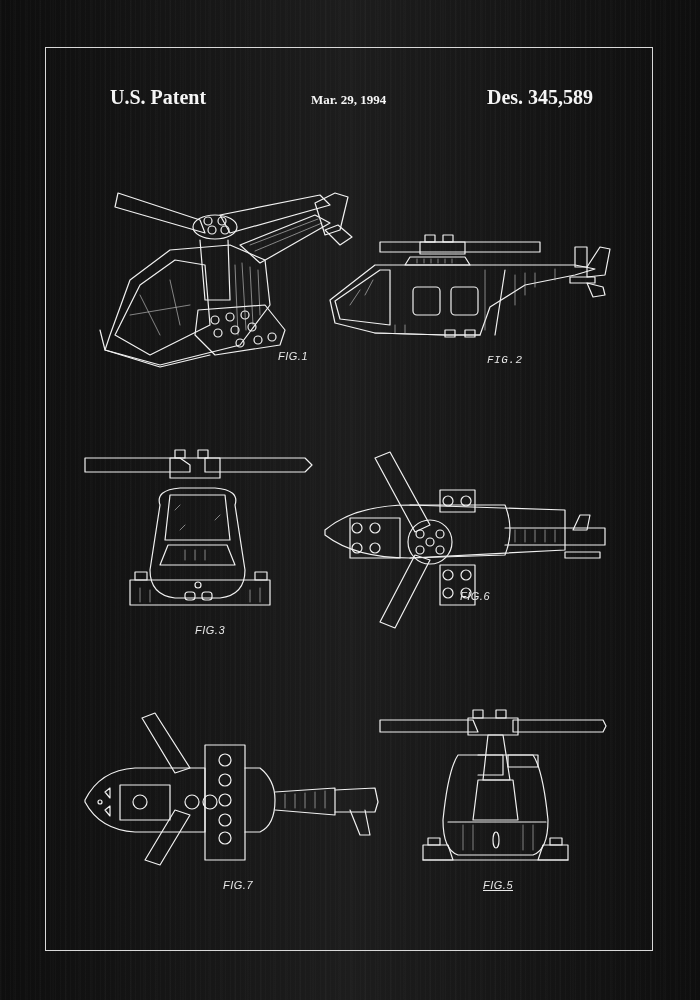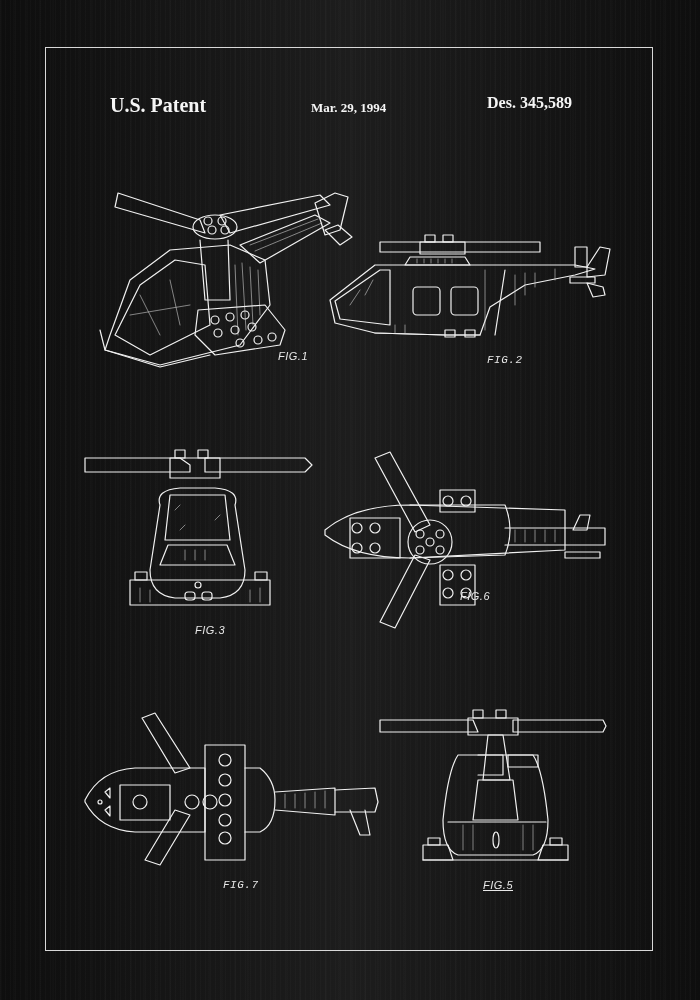--- a/index.html
+++ b/index.html
@@ -11,24 +11,24 @@
       repeating-linear-gradient(90deg, rgba(255,255,255,0.012) 0px, rgba(255,255,255,0.012) 2px, transparent 2px, transparent 13px),
       linear-gradient(90deg, #0e0e0e 0%, #1d1d1d 50%, #0e0e0e 100%);
     position: relative;
     font-family: "Liberation Serif", "DejaVu Serif", serif;
     color: #f2f2f2;
   }
   .frame {
     position: absolute; left: 45px; top: 47px; width: 608px; height: 904px;
     border: 1px solid #d8d8d8; box-sizing: border-box;
   }
-  .hdr { position: absolute; top: 86px; font-weight: bold; color: #f5f5f5; white-space: nowrap; margin-top: 8px; }
+  .hdr { position: absolute; top: 86px; font-weight: bold; color: #f5f5f5; white-space: nowrap; }
   .hdr-left { left: 110px; font-size: 20px; }
   .hdr-mid { left: 311px; font-size: 13px; top: 92px; }
-  .hdr-right { left: 487px; font-size: 16px; }
+  .hdr-right { left: 487px; font-size: 20px; }
   .fig { position: absolute; }
   .fig svg { display: block; overflow: visible; }
   .fig svg * { fill: none; stroke: #f0f0f0; stroke-width: 1.2; stroke-linejoin: round; stroke-linecap: round; }
   .fig svg .thin { stroke-width: 0.6; stroke: #cfcfcf; }
   .figlabel {
     position: absolute; font-family: "Liberation Sans", "DejaVu Sans", sans-serif;
     font-style: italic; font-size: 11px; color: #e8e8e8; letter-spacing: 0.5px;
   }
 </style>
 </head>
@@ -206,21 +206,21 @@
     <circle cx="145" cy="90" r="6"></circle>
       <circle cx="145" cy="110" r="6"></circle>
     <circle cx="145" cy="128" r="6"></circle>
 
     <path d="M195 82 L255 78 L255 105 L195 100"></path>
     <path d="M255 80 L295 78 L298 92 L295 102 L255 102"></path>
     <path d="M270 100 L280 125 L290 125 L285 100"></path>
     <path class="thin" d="M205 84 v14 M215 84 v14 M225 83 v15 M235 82 v16 M245 81 v17"></path>
   </svg>
 </div>
-<div class="figlabel" style="left:223px;top:879px;font-family:Liberation Mono, monospace;">FIG.7</div>
+<div class="figlabel" style="left:223px;top:879px;">FIG.7</div>
 
 <div class="fig" style="left:378px;top:710px;">
   <svg width="235" height="155" viewBox="0 0 235 155">
 
     <path d="M2 10 L95 10 L100 22 L2 22 Z"></path>
     <path d="M135 10 L225 10 L228 16 L225 22 L135 22 Z"></path>
     <rect x="95" y="0" width="10" height="8"></rect>
       <rect x="118" y="0" width="10" height="8"></rect>
     <path d="M90 8 L140 8 L140 25 L90 25 Z"></path>
 

